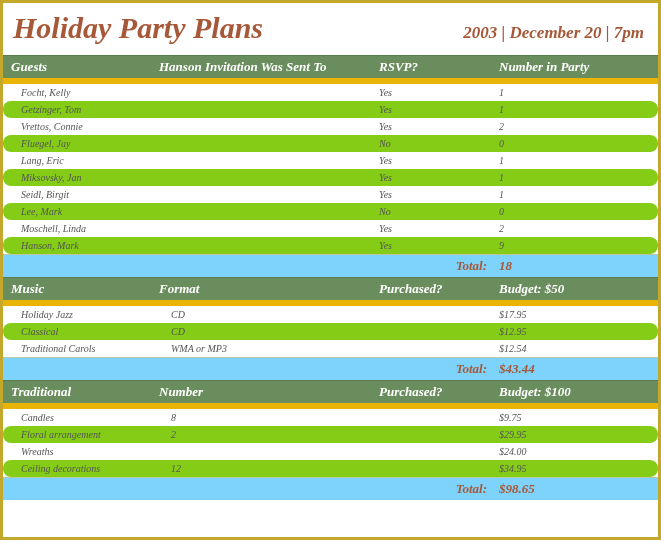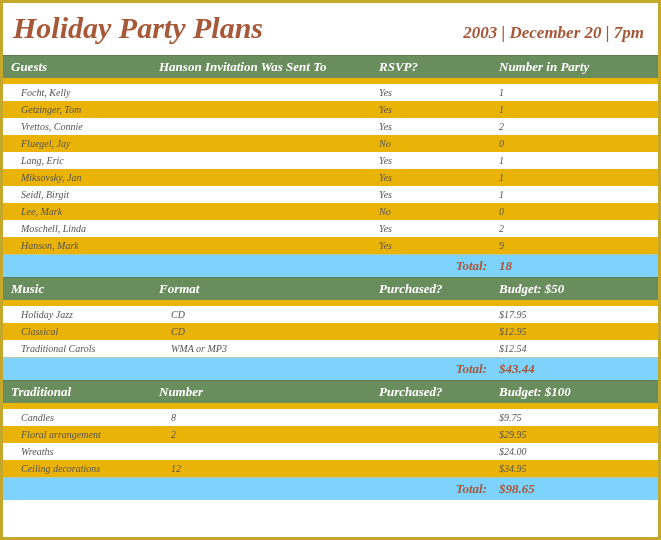--- a/index.html
+++ b/index.html
@@ -53,21 +53,22 @@
   .row {
     display: flex;
     font-size: 10px;
     font-style: italic;
     color: #555;
     background: #fff;
   }
   .row .col1 { padding-left: 18px; }
   .row .col2 { padding-left: 18px; }
   .row.alt {
-    background: #eab308;
+    background: #84cc16;
+    border-radius: 8px;
   }
   .total-row {
     display: flex;
     background: #7dd3fc;
     font-style: italic;
     font-weight: bold;
     font-size: 13px;
     color: #a65838;
     border-top: 1px solid #b8c8a0;
   }

